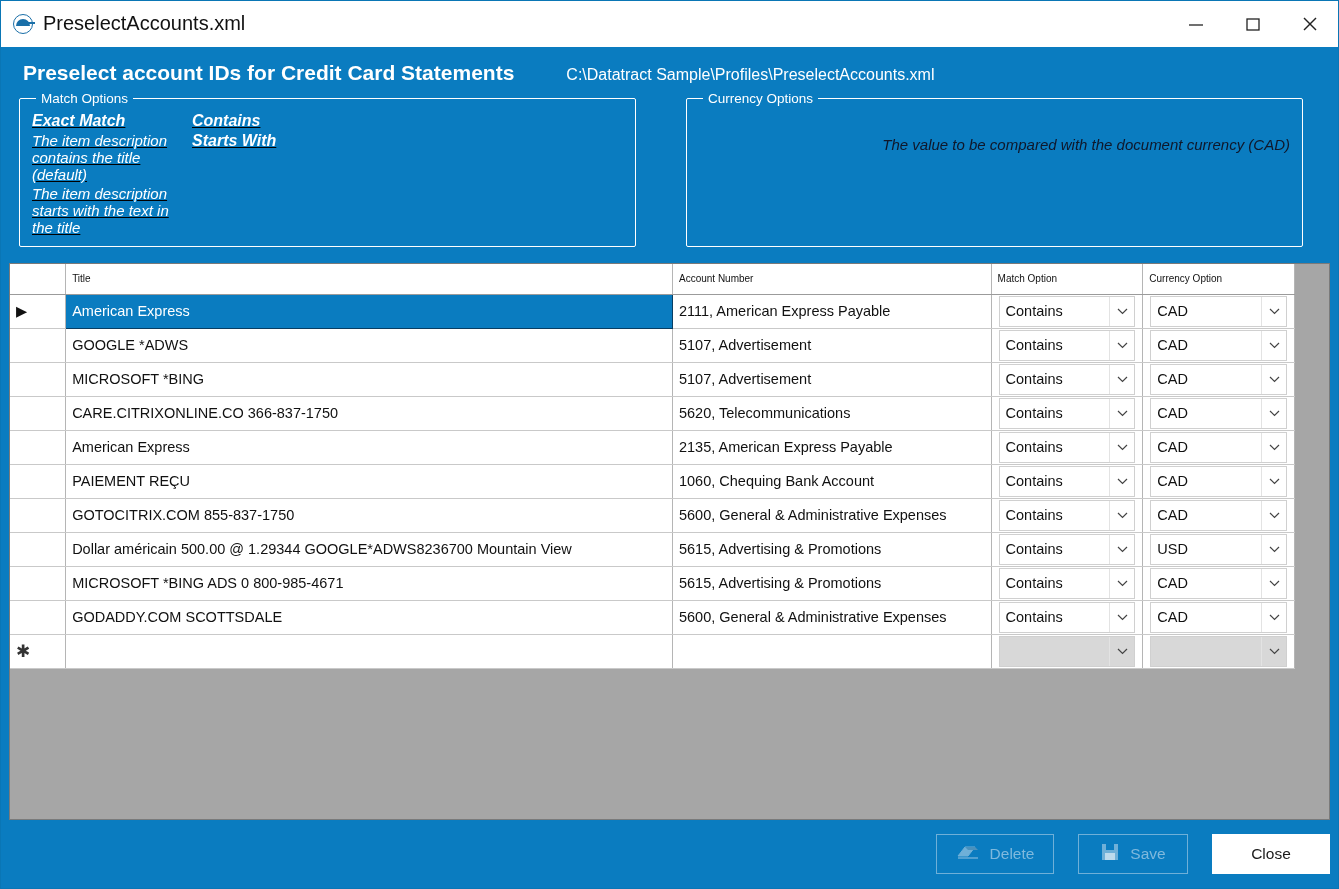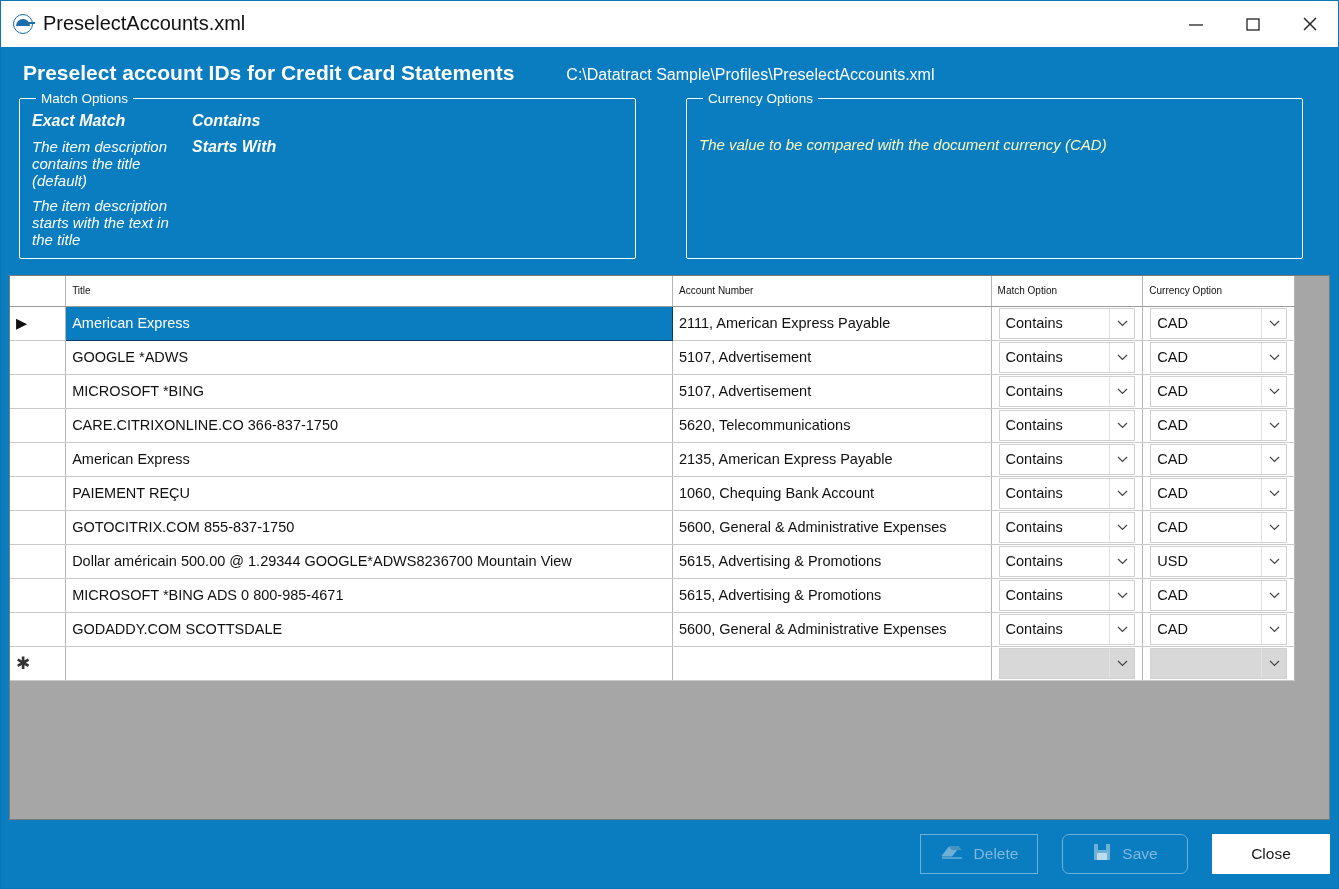--- a/index.html
+++ b/index.html
@@ -101,41 +101,42 @@
   }
   fieldset.group legend {
     color: #ffffff;
     font-size: 13.5px;
     padding: 0 5px;
     margin-left: 4px;
   }
   .match-grid {
     display: grid;
     grid-template-columns: 160px auto;
-    row-gap: 8px;
+    row-gap: 2px;
     align-items: baseline;
+    text-decoration: underline;
   }
   .match-term {
     color: #ffffff;
     font-style: italic;
     font-weight: bold;
     font-size: 16px;
   }
   .match-desc {
     color: #ffffff;
     font-style: italic;
     font-size: 15px;
   }
   .group-match { width: 622px; }
   .group-currency { width: 622px; }
   .currency-text {
-    color: #fef9c3;
+    color: #0f172a;
     font-style: italic;
     font-size: 15px;
-    text-align: left;
+    text-align: right;
     padding: 24px 0 14px 0;
   }
   
   .grid-outer {
     margin: 10px 8px 0 8px;
     background: #a6a6a6;
     border: 1px solid #7a7a7a;
     flex: 1 1 auto;
     overflow: hidden;
     position: relative;
@@ -234,21 +235,21 @@
     border: 1px solid #ffffff;
     background: #0a7cc0;
     color: #ffffff;
     font-size: 15.5px;
   }
   .btn.disabled {
     color: #7fb9dd;
     border-color: #6fb0d8;
   }
   .btn-delete { width: 118px; }
-  .btn-save { width: 126px; border-radius: 7px; }
+  .btn-save { width: 110px; }
   .btn-close { width: 118px; border: 1px solid #ffffff; background: #ffffff; color: #0a7cc0;}
   .btn-close { color: #1a1a1a; }
   .icon-eraser, .icon-save { flex: 0 0 auto; }
 </style>
 </head>
 <body>
 
 <div class="window">
 
   <div class="titlebar">

